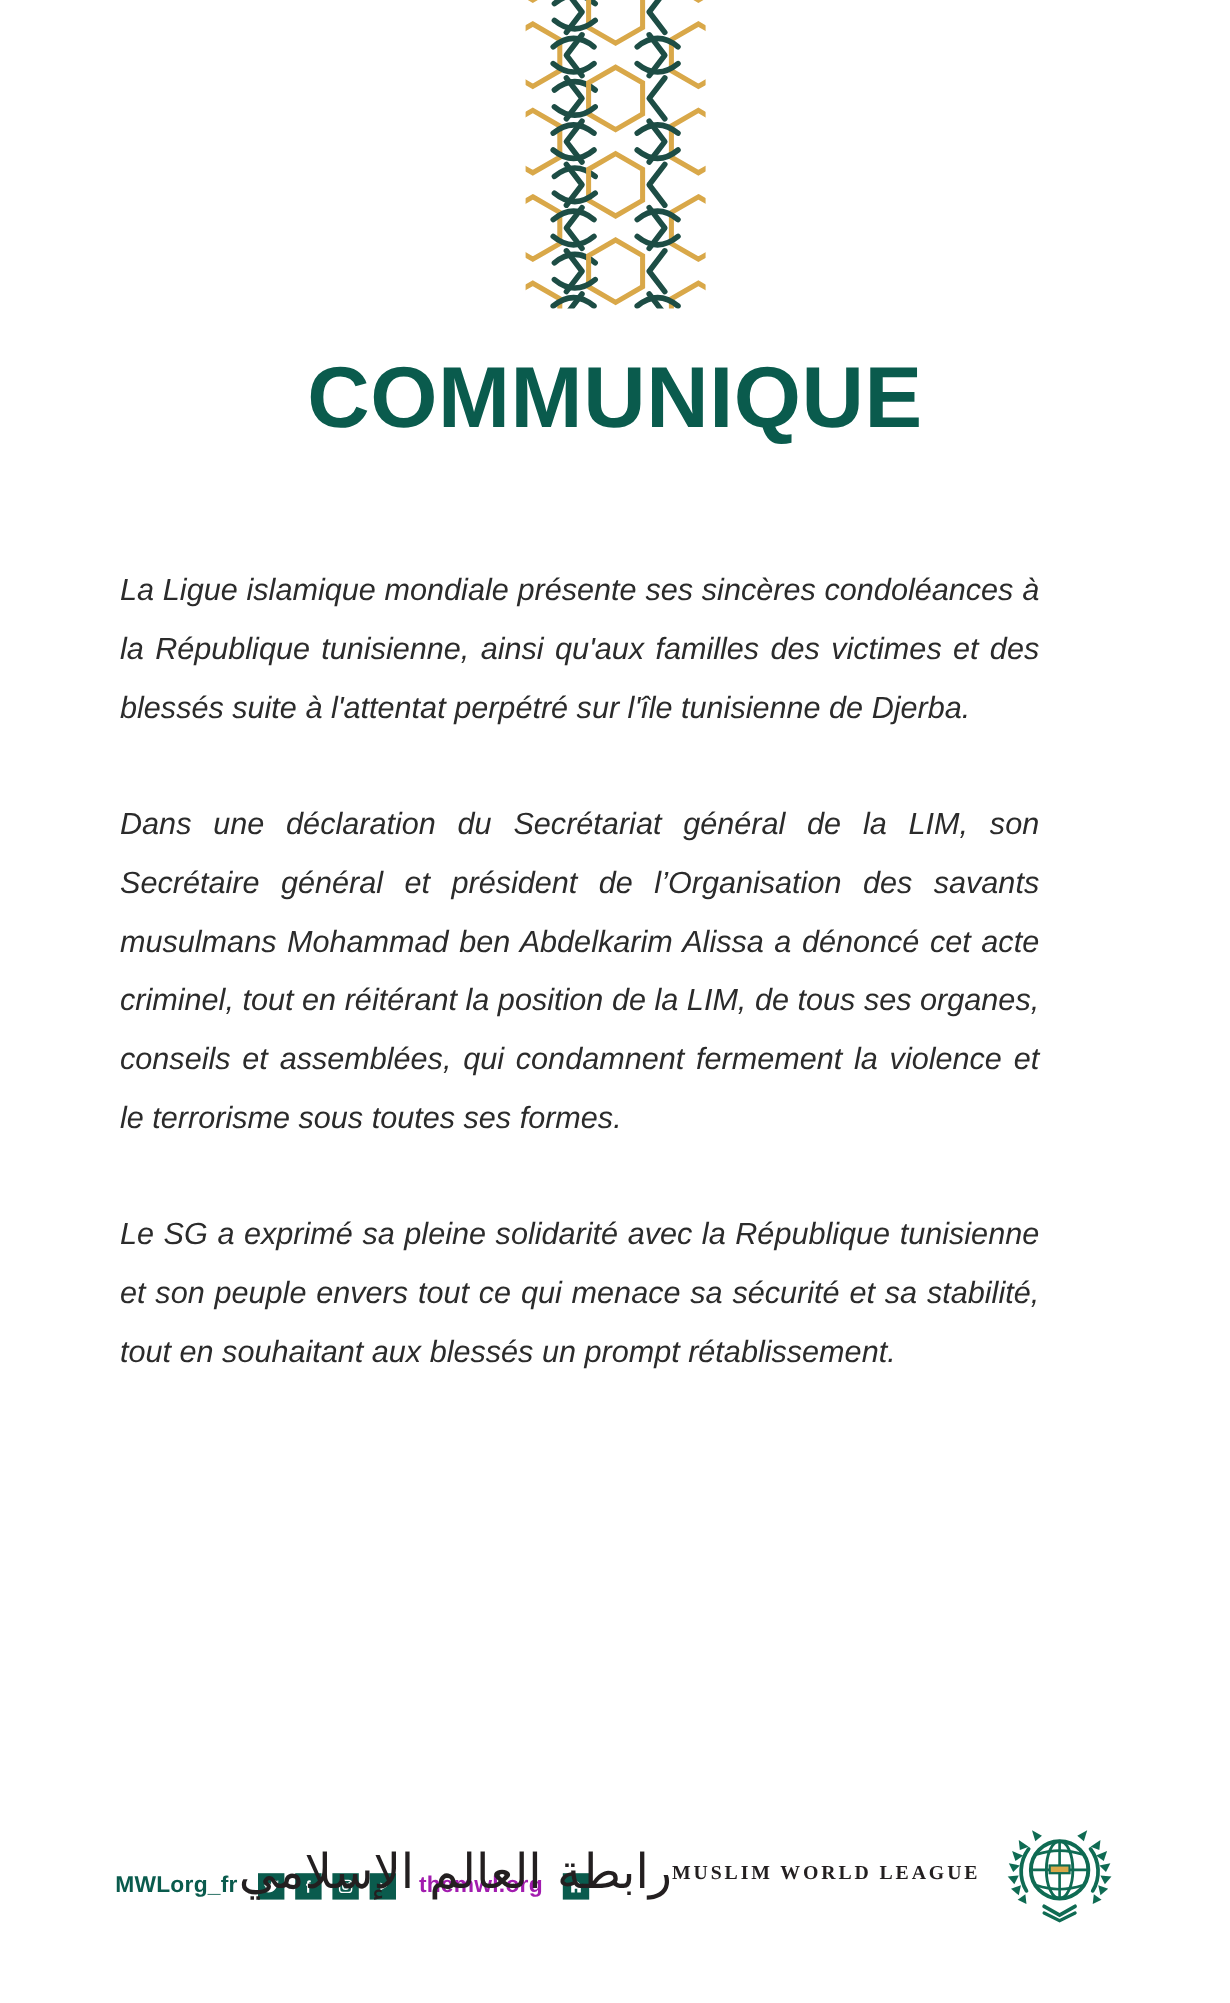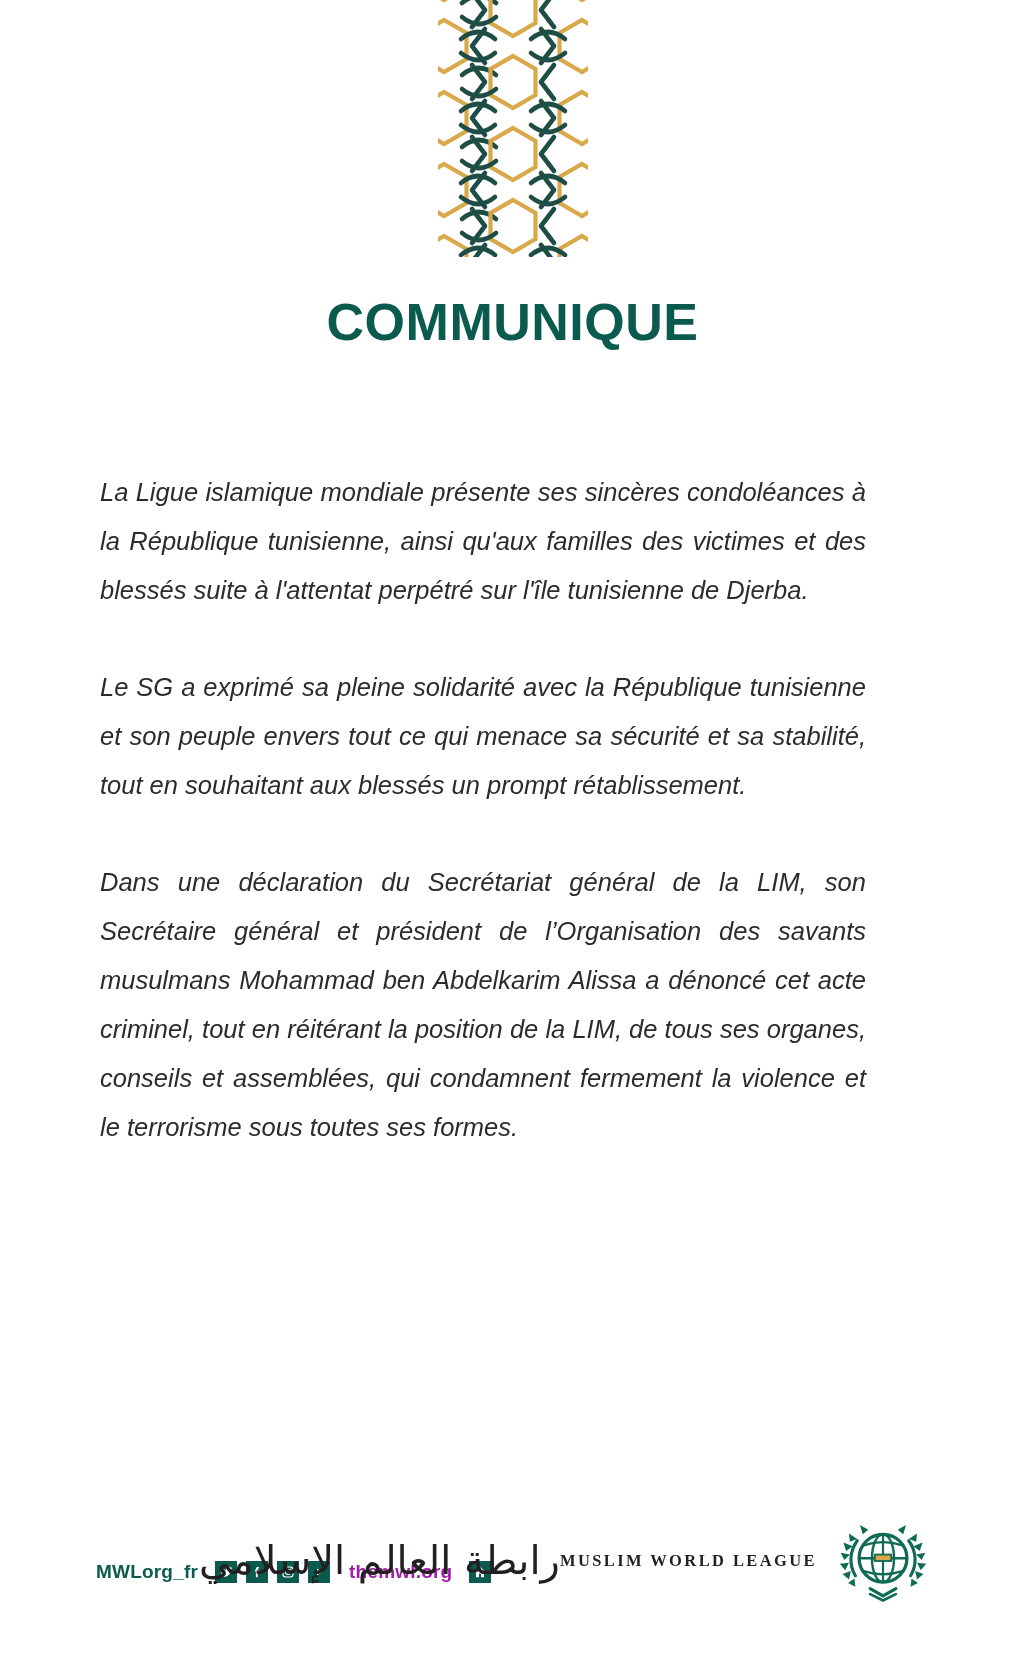--- a/index.html
+++ b/index.html
@@ -28,21 +28,21 @@
   }
   .pattern-band svg { display: block; }
 
   
   .title {
     position: absolute;
     top: 296px;
     left: 0;
     width: 100%;
     text-align: center;
-    font-size: 52px;
+    font-size: 72px;
     line-height: 1;
     font-weight: 700;
     letter-spacing: 0.5px;
     color: #0a5b4d;
     font-family: "Liberation Sans", sans-serif;
   }
 
   
   .body-wrap {
     position: absolute;
@@ -195,22 +195,22 @@
       <use href="#unit" x="0" y="182"></use>
       <use href="#unit" x="0" y="254"></use>
     </g>
   </svg>
 </div>
 
 <div class="title">COMMUNIQUE</div>
 
 <div class="body-wrap">
   <p class="para tight">La Ligue islamique mondiale présente ses sincères condoléances à la République tunisienne, ainsi qu'aux familles des victimes et des blessés suite à l'attentat perpétré sur l'île tunisienne de Djerba.</p>
+  <p class="para spaced">Dans une déclaration du Secrétariat général de la LIM, son Secrétaire général et président de l’Organisation des savants musulmans Mohammad ben Abdelkarim Alissa a dénoncé cet acte criminel, tout en réitérant la position de la LIM, de tous ses organes, conseils et assemblées, qui condamnent fermement la violence et le terrorisme sous toutes ses formes.</p>
   <p class="para spaced">Le SG a exprimé sa pleine solidarité avec la République tunisienne et son peuple envers tout ce qui menace sa sécurité et sa stabilité, tout en souhaitant aux blessés un prompt rétablissement.</p>
-  <p class="para spaced">Dans une déclaration du Secrétariat général de la LIM, son Secrétaire général et président de l’Organisation des savants musulmans Mohammad ben Abdelkarim Alissa a dénoncé cet acte criminel, tout en réitérant la position de la LIM, de tous ses organes, conseils et assemblées, qui condamnent fermement la violence et le terrorisme sous toutes ses formes.</p>
 </div>
 
 <div class="footer">
 
   <div class="social-row">
     <span class="handle">MWLorg_fr</span>
 
     <a class="sq first">
       <svg width="14" height="14" viewBox="0 0 24 24">
         <path fill="#ffffff" d="M23 4.9c-.8.4-1.7.6-2.6.8.9-.6 1.6-1.5 2-2.5-.9.5-1.9.9-2.9 1.1a4.5 4.5 0 0 0-7.7 4.1A12.8 12.8 0 0 1 2.5 3.6a4.5 4.5 0 0 0 1.4 6 4.4 4.4 0 0 1-2-.6v.1c0 2.2 1.5 4 3.6 4.4a4.5 4.5 0 0 1-2 .1 4.5 4.5 0 0 0 4.2 3.1A9 9 0 0 1 1 18.6a12.7 12.7 0 0 0 6.9 2c8.3 0 12.8-6.9 12.8-12.8v-.6c.9-.6 1.7-1.4 2.3-2.3z"></path>

